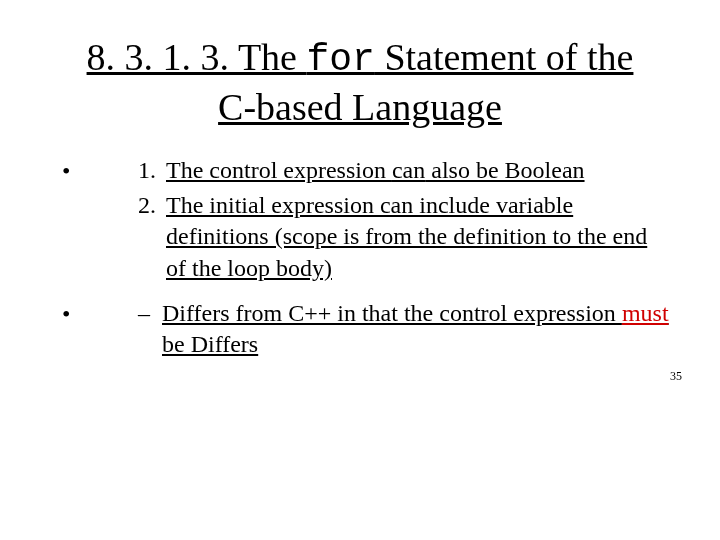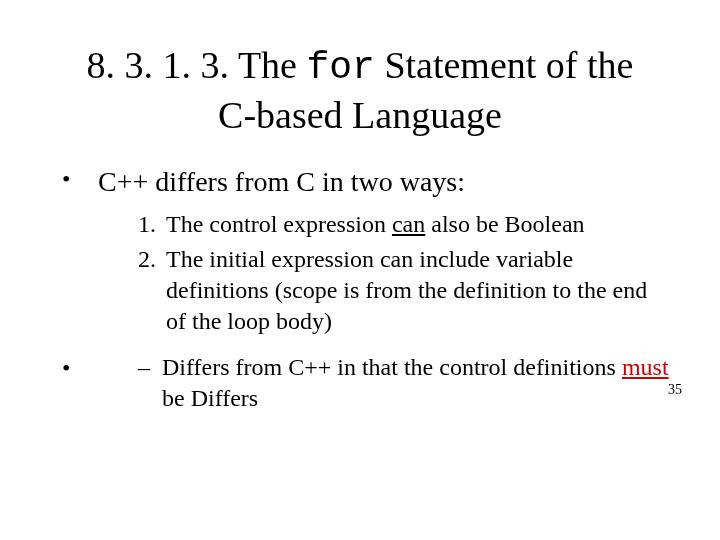--- a/index.html
+++ b/index.html
@@ -9,21 +9,22 @@
     height: 540px;
     background: #fff;
     font-family: "Times New Roman", Times, serif;
     color: #000;
   }
   .slide {
     position: relative;
     width: 720px;
     height: 420px;
     box-sizing: border-box;
-    padding: 32px 50px 0 50px;
+    padding: 24px 50px 0 50px;
+    text-decoration: underline;
   }
   .title {
     font-size: 38px;
     text-align: center;
     line-height: 1.25;
     margin: 10px 20px 24px 20px;
   }
   .title .code {
     font-family: "Courier New", Courier, monospace;
   }
@@ -78,49 +79,48 @@
   .underline {
     text-decoration: underline;
   }
   .red-underline {
     color: #d00000;
     text-decoration: underline;
     text-align: center;
   }
   .page-number {
     position: absolute;
-    bottom: 22px;
+    bottom: 36px;
     right: 38px;
-    font-size: 14px;
+    font-size: 12px;
   }
 </style>
 </head>
 <body>
 
 <div class="slide">
 
   <div class="title">
     <span>8. 3. 1. 3. The </span><span class="code">for</span><span> Statement of the C-based Language</span>
   </div>
 
   <ul class="level1">
     <li>
-      <span>C++ differs from C in two ways:</span>
       <ol class="level2">
         <li>
           <span>The control expression </span><span class="underline">can</span><span> also be Boolean</span>
         </li>
         <li>
           <span>The initial expression can include variable definitions (scope is from the definition to the end of the loop body)</span>
         </li>
       </ol>
     </li>
     <li>
       <ul class="level2dash">
         <li>
-          <span>Differs from C++ in that the control definitions </span><span class="red-underline">must</span><span> be Differs</span>
+          <span>Differs from C++ in that the control expression </span><span class="red-underline">must</span><span> be Differs</span>
         </li>
       </ul>
     </li>
   </ul>
 
   <div class="page-number">35</div>
 </div>
 
 </body></html>

